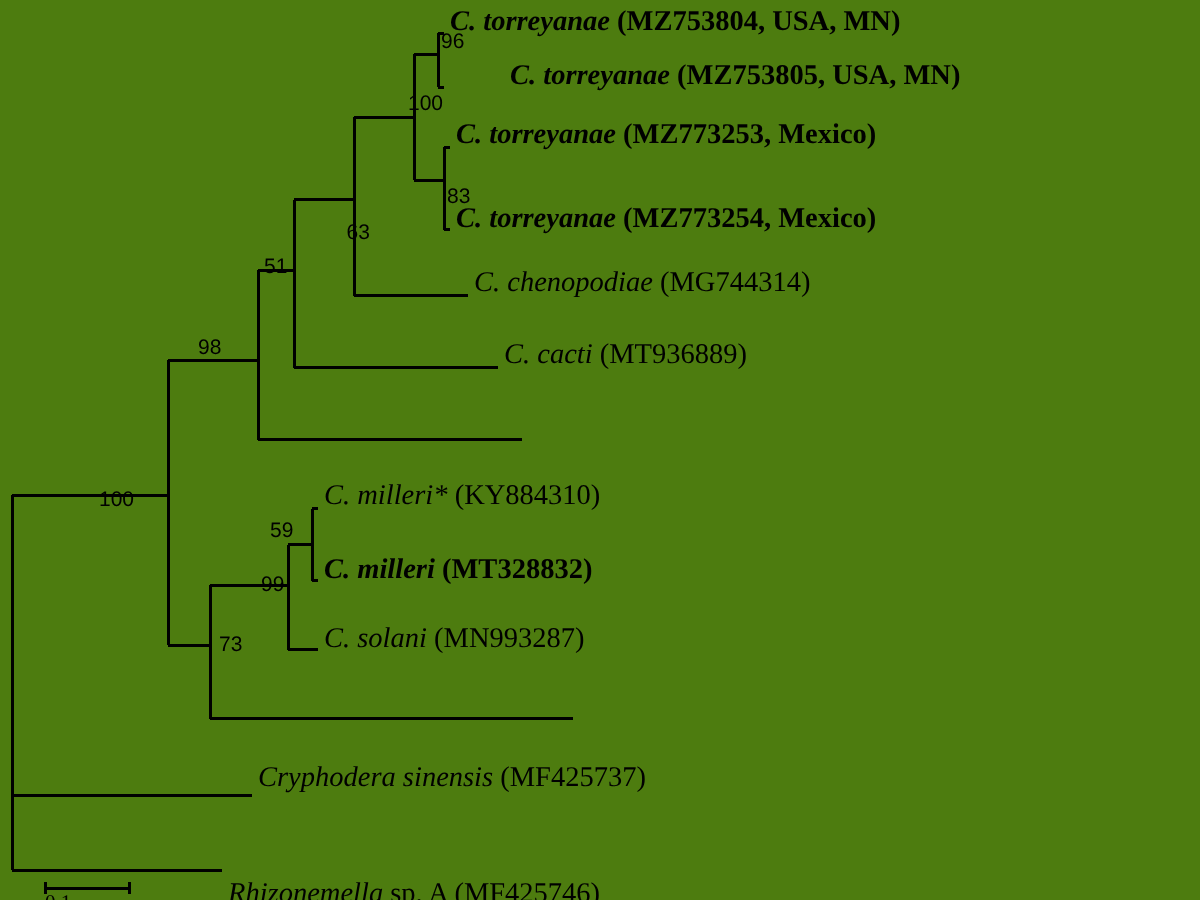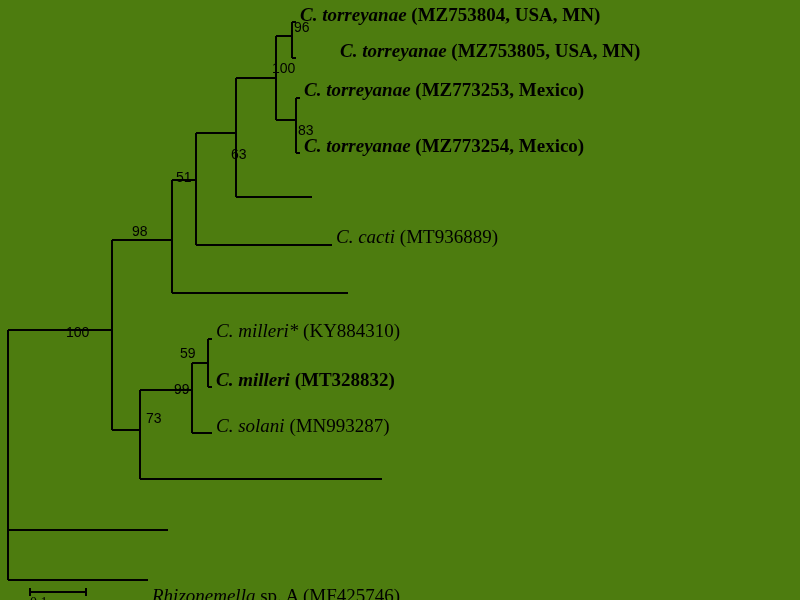--- a/index.html
+++ b/index.html
@@ -127,42 +127,48 @@
   </div>
   <div class="taxon bold" style="left:300px; top:41px;margin-left:40px;">
     <span class="it">C. torreyanae</span><span> (MZ753805, USA, MN)</span>
   </div>
   <div class="taxon bold" style="left:304px; top:80px;">
     <span class="it">C. torreyanae</span><span> (MZ773253, Mexico)</span>
   </div>
   <div class="taxon bold" style="left:304px; top:136px;">
     <span class="it">C. torreyanae</span><span> (MZ773254, Mexico)</span>
   </div>
+  <div class="taxon" style="left:316px; top:179px;">
+    <span class="it">C. chenopodiae</span><span> (MG744314)</span>
+  </div>
   <div class="taxon" style="left:336px; top:227px;">
     <span class="it">C. cacti</span><span> (MT936889)</span>
   </div>
   <div class="taxon" style="left:216px; top:321px;">
     <span class="it">C. milleri*</span><span> (KY884310)</span>
   </div>
   <div class="taxon" style="left:216px; top:370px;font-weight:bold;">
     <span class="it">C. milleri</span><span> (MT328832)</span>
   </div>
   <div class="taxon" style="left:216px; top:416px;">
     <span class="it">C. solani</span><span> (MN993287)</span>
+  </div>
+  <div class="taxon" style="left:172px; top:509px;">
+    <span class="it">Cryphodera sinensis</span><span> (MF425737)</span>
   </div>
   <div class="taxon" style="left:152px; top:568px;margin-top:18px;">
     <span class="it">Rhizonemella</span><span> sp. A (MF425746)</span>
   </div>
 
   <div class="support" style="left:294px; top:20px;">96</div>
   <div class="support" style="left:272px; top:61px;">100</div>
   <div class="support" style="left:298px; top:123px;">83</div>
   <div class="support" style="left:231px; top:123px;margin-top:24px;">63</div>
   <div class="support" style="left:176px; top:170px;">51</div>
   <div class="support" style="left:132px; top:224px;">98</div>
   <div class="support" style="left:180px; top:346px;">59</div>
   <div class="support" style="left:174px; top:382px;">99</div>
-  <div class="support" style="left:114px; top:411px;padding-left:32px;">73</div>
+  <div class="support" style="left:114px; top:422px;padding-left:32px;">73</div>
   <div class="support" style="left:66px; top:325px;">100</div>
 
   <div class="scale-label" style="left:30px; top:596px;">0.1</div>
 
 </div>
 
 </body></html>

